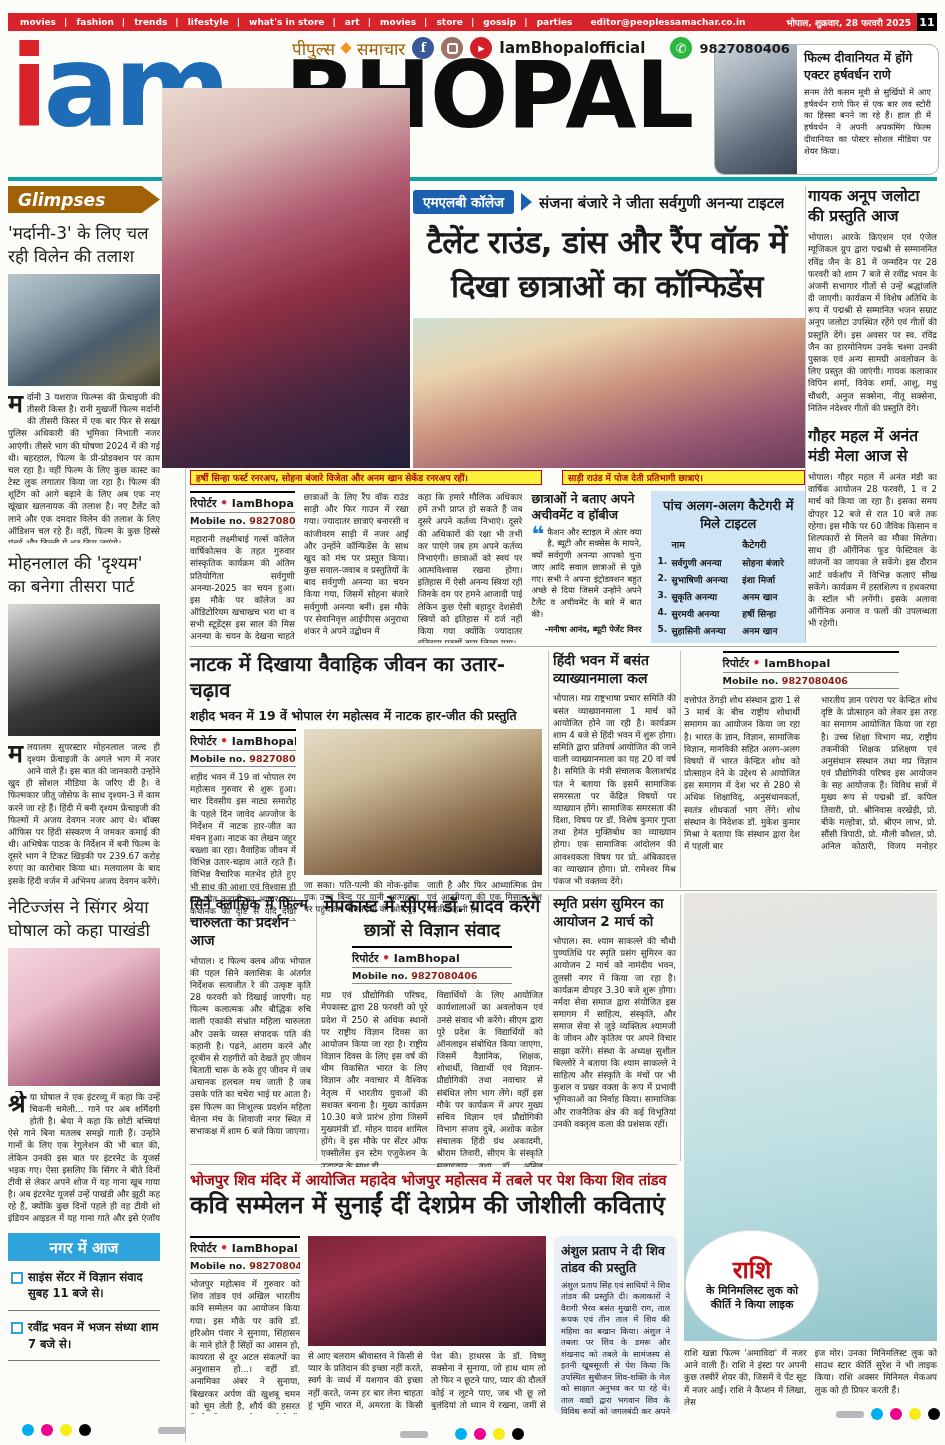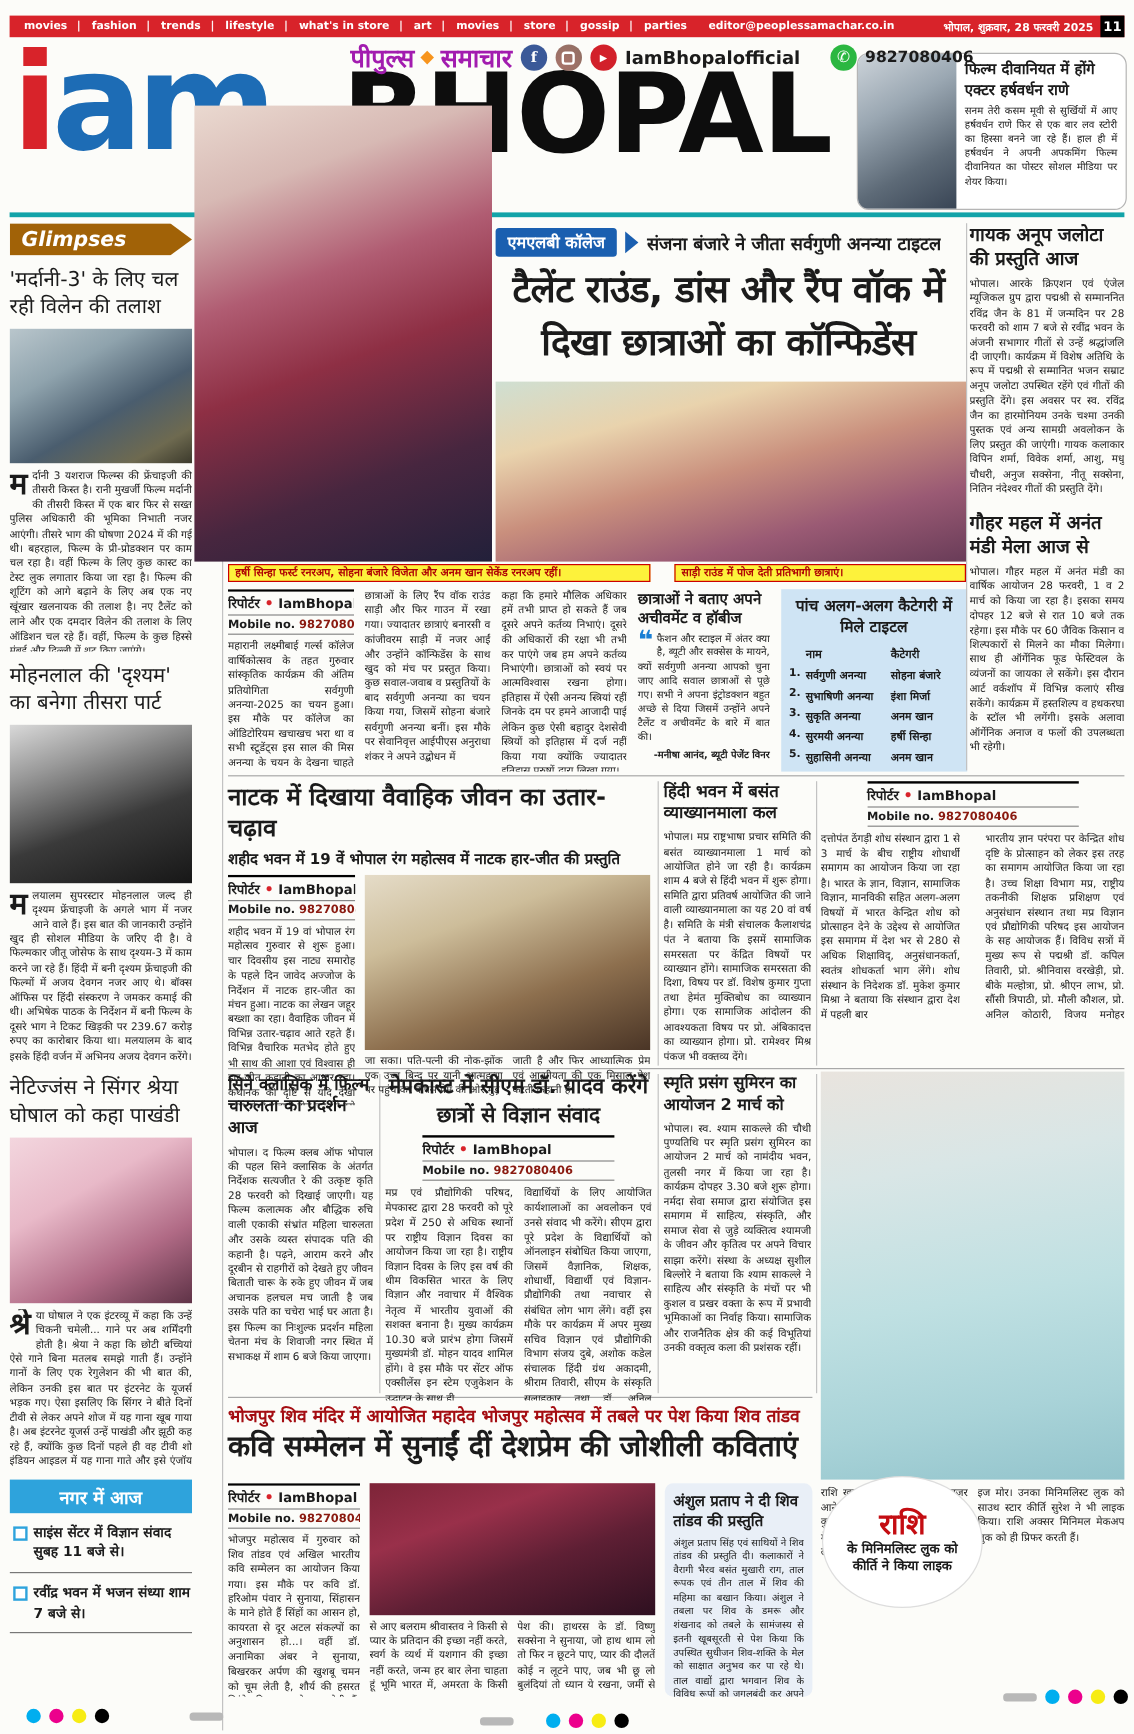--- a/index.html
+++ b/index.html
@@ -13,21 +13,21 @@
 .mi{padding:0 4px;white-space:nowrap;cursor:pointer}
 .mi+.mi::before{content:"| ";margin-right:6px;opacity:.95}
 .tb-email{margin-left:14px;font-weight:600}
 .tb-date{margin-left:auto;white-space:nowrap}
 .page-num{position:absolute;right:0;top:0;width:20px;height:18px;background:#000;color:#fff;display:flex;align-items:center;justify-content:center;font-size:11px;font-weight:bold}
 
 .iam-logo{left:10px;top:30px;font-size:112px;font-weight:800;line-height:1;letter-spacing:-5px;z-index:1}
 .iam-i{color:#d8232a}.iam-am{color:#1d6cb5}
 .bhopal{left:285px;top:50px;font-size:92px;font-weight:800;line-height:1;color:#0d0d0d;z-index:1;letter-spacing:-1px}
 .brand-row{left:292px;top:34px;height:28px;display:flex;align-items:center;gap:7px;z-index:3}
-.brand-hi{font-size:21px;font-weight:700;color:#a21caf;white-space:nowrap}
+.brand-hi{font-size:17px;font-weight:400;color:#a16207;white-space:nowrap}
 .diamond{width:8px;height:8px;background:#f7941d;transform:rotate(45deg);display:inline-block}
 .icn{width:22px;height:22px;border-radius:50%;display:flex;align-items:center;justify-content:center;color:#fff;font-weight:bold;font-size:12px;flex:0 0 auto}
 .icn-fb{background:#3b5998;font-family:"DejaVu Serif",serif}
 .icn-ig{background:radial-gradient(circle at 30% 70%,#a9746a,#8d6e63)}
 .icn-ig i{display:block;width:11px;height:11px;border:2px solid #fff;border-radius:3px}
 .icn-yt{background:#d2202a;font-size:8px}
 .icn-wa{background:#2bb741;font-size:13px;margin-left:18px}
 .handle{font-size:15px;font-weight:700}
 .phone{font-size:13px;font-weight:800}
 .photo{background-size:cover;position:absolute}
@@ -110,21 +110,21 @@
 .cine .side-head{font-size:14px}
 .mapcast{left:321px;top:895px;width:222px}
 .map-head{font-size:17.5px;font-weight:800;line-height:1.35;text-align:center;margin-bottom:4px}
 .mapcast .reporter{width:160px;margin:0 auto 5px}
 .map-cols{display:flex;gap:9px;height:178px;overflow:hidden}
 .map-cols .bodytxt{flex:1}
 .smriti{left:553px;top:895px;width:123px;height:266px;overflow:hidden}
 .smriti .side-head{font-size:13.5px}
 
 .rashi{left:684px;top:893px;width:253px;height:548px}
-.rashi-photo{position:relative;width:253px;height:340px;background:linear-gradient(170deg,#e9e4de 0%,#d9e6e6 25%,#bfe0e2 55%,#a9d3d8 80%,#93c4cc 100%)}
+.rashi-photo{position:relative;width:253px;height:448px;background:linear-gradient(170deg,#e9e4de 0%,#d9e6e6 25%,#bfe0e2 55%,#a9d3d8 80%,#93c4cc 100%)}
 .rashi-circle{position:absolute;left:2px;top:338px;width:132px;height:108px;background:#fff;border-radius:50%;display:flex;flex-direction:column;align-items:center;justify-content:center;text-align:center;padding:4px 10px;box-shadow:0 0 0 1px #ddd}
 .rashi-title{color:#c40d12;font-size:24px;font-weight:800;line-height:1}
 .rashi-sub{font-size:11px;font-weight:800;line-height:1.3;margin-top:2px}
 .rashi-caption{display:flex;gap:8px;margin-top:6px;height:86px;overflow:hidden}
 .rashi-caption .bodytxt{flex:1}
 
 .kavi-kicker{left:190px;top:1169px;width:487px;font-size:14.5px;font-weight:800;color:#a40d12;white-space:nowrap;overflow:hidden}
 .kavi-head{left:190px;top:1190px;width:487px;font-size:24px;font-weight:800;line-height:1.3}
 .kavi-row{left:190px;top:1236px;width:487px;height:178px;display:flex;gap:8px}
 .kavi-c1{width:110px;flex:0 0 auto;overflow:hidden}

